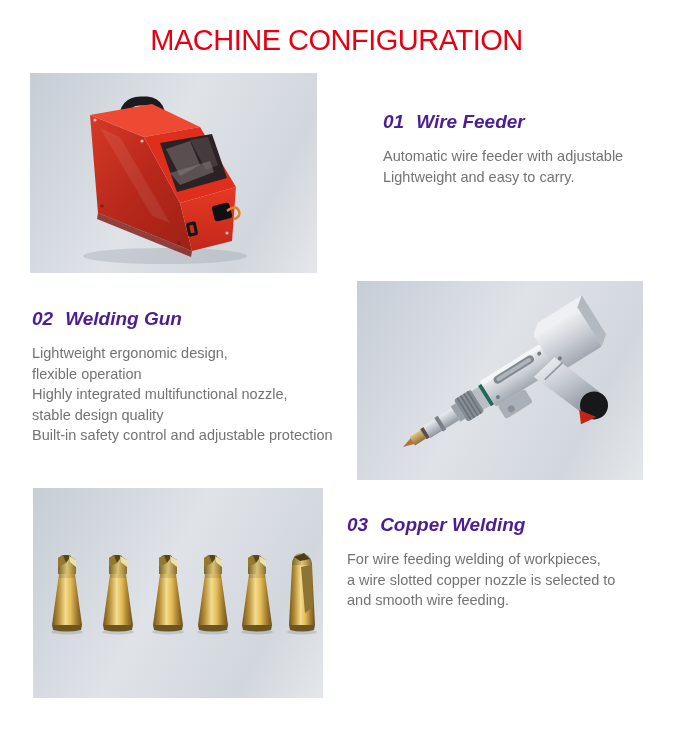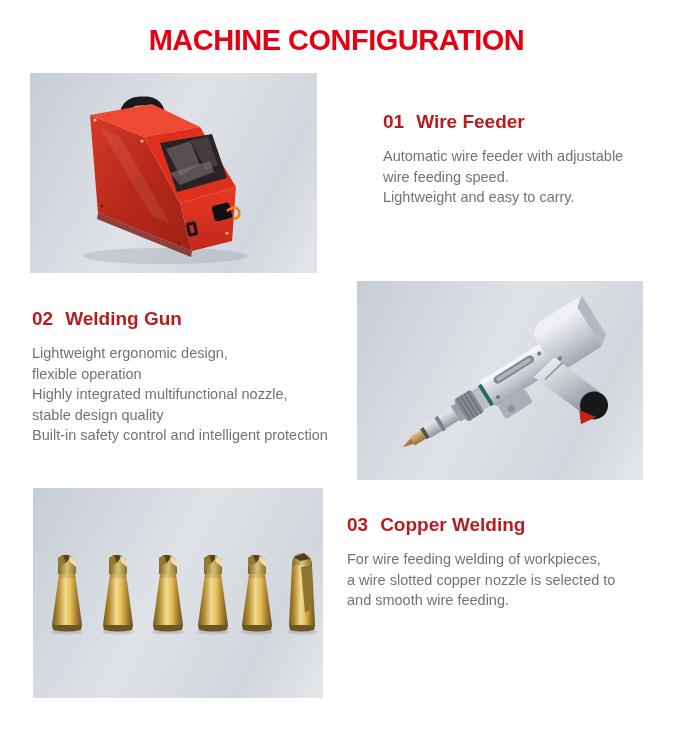--- a/index.html
+++ b/index.html
@@ -2,37 +2,37 @@
 <html><head>
 <meta charset="utf-8">
 <style>
   html,body { margin:0; padding:0; background:#ffffff; }
   body { width:673px; height:731px; overflow:hidden; position:relative;
          font-family:"Liberation Sans", sans-serif; }
 
   .page { position:absolute; inset:0; background:#fff; }
 
   .page-title { position:absolute; top:24px; left:0; right:0; text-align:center;
-    font-size:29px; font-weight:bold; letter-spacing:-0.5px; color:#e60012; }
+    font-size:29px; font-weight:normal; letter-spacing:-0.5px; color:#e60012; }
 
   .photo { position:absolute; overflow:hidden;
     background:linear-gradient(118deg,#c7cdd5 0%,#dfe3e8 45%,#d2d7dd 78%,#e4e7ea 100%); }
   .photo svg { display:block; width:100%; height:100%; }
 
   #photo-1 { left:30px;  top:73px;  width:287px; height:200px; }
   #photo-2 { left:357px; top:281px; width:286px; height:199px; }
   #photo-3 { left:33px;  top:488px; width:290px; height:210px; }
 
   .text-block { position:absolute; }
   #text-1 { left:383px; top:111px; width:270px; }
   #text-2 { left:32px;  top:308px; width:330px; }
   #text-3 { left:347px; top:514px; width:315px; }
 
-  .sec-heading { font-size:19px; font-weight:bold; color:#b91c1c;
-    margin:0 0 13px 0; white-space:nowrap; }
+  .sec-heading { font-size:19px; font-weight:bold; color:#4c1d95;
+    margin:0 0 13px 0; white-space:nowrap;font-style:italic; }
   .sec-heading .num { margin-right:12px; }
 
   .sec-body { font-size:14.5px; line-height:20.5px; color:#737373; }
   .sec-body .line { white-space:nowrap; }
 </style>
 </head>
 <body>
 
 <div class="page">
 
@@ -78,35 +78,34 @@
       <circle cx="197" cy="160" r="1.6" fill="#f2b7ae"></circle>
     </svg>
   </div>
 
   <div class="text-block" id="text-1">
     <div class="sec-heading">
       <span class="num">01</span><span>Wire Feeder</span>
     </div>
     <div class="sec-body">
       <div class="line">Automatic wire feeder with adjustable</div>
-      <div class="line">wire feeding speed.</div>
       <div class="line">Lightweight and easy to carry.</div>
     </div>
   </div>
 
   <div class="text-block" id="text-2">
     <div class="sec-heading">
       <span class="num">02</span><span>Welding Gun</span>
     </div>
     <div class="sec-body">
       <div class="line">Lightweight ergonomic design,</div>
       <div class="line">flexible operation</div>
       <div class="line">Highly integrated multifunctional nozzle,</div>
       <div class="line">stable design quality</div>
-      <div class="line">Built-in safety control and intelligent protection</div>
+      <div class="line">Built-in safety control and adjustable protection</div>
     </div>
   </div>
 
   <div class="photo" id="photo-2">
     <svg viewBox="0 0 286 199">
       <defs>
         <linearGradient id="wg-steelA" x1="0" y1="0" x2="0" y2="1">
           <stop offset="0" stop-color="#e9ebee"></stop>
           <stop offset="0.45" stop-color="#c3c8cf"></stop>
           <stop offset="1" stop-color="#8f959e"></stop>

